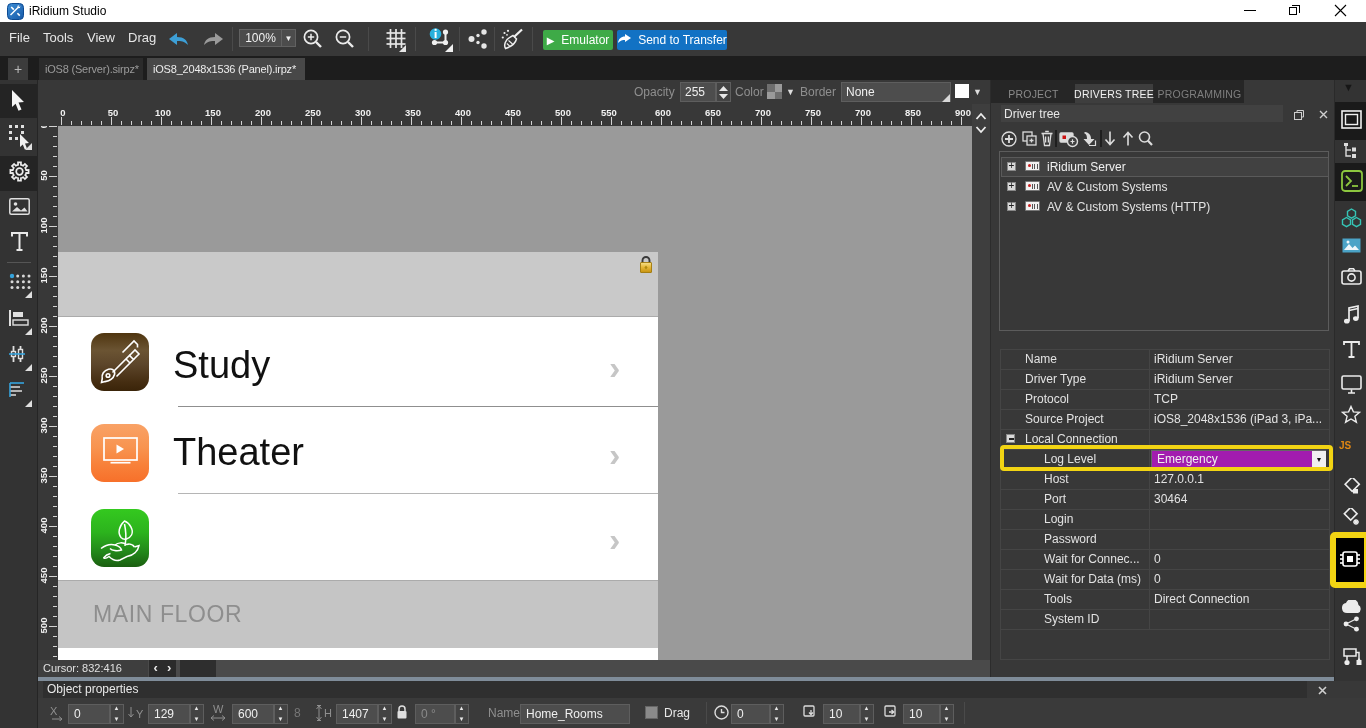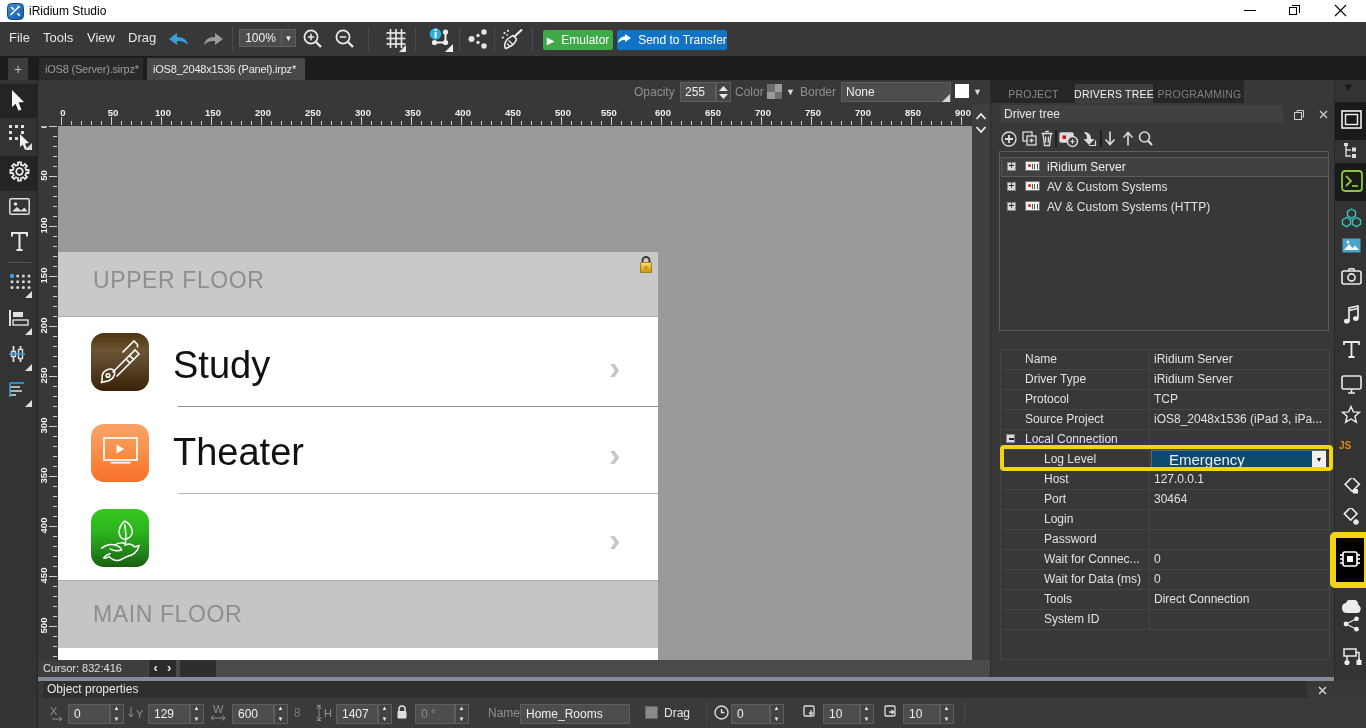--- a/index.html
+++ b/index.html
@@ -532,21 +532,20 @@
       <div style="position:absolute;right:1px;top:490px;width:4px;height:1px;background:#d2d2d2"></div>
       <div style="position:absolute;right:1px;top:500px;width:8px;height:1px;background:#d2d2d2"></div>
       <div class="rlbl" style="left:-5px;top:494px;width:20px;transform:rotate(-90deg);transform-origin:center;text-align:center">500</div>
       <div style="position:absolute;right:1px;top:510px;width:4px;height:1px;background:#d2d2d2"></div>
       <div style="position:absolute;right:1px;top:520px;width:4px;height:1px;background:#d2d2d2"></div>
       <div style="position:absolute;right:1px;top:530px;width:4px;height:1px;background:#d2d2d2"></div>
     </div>
   <div class="abs" id="canvas">
     <div id="iospanel">
       <div class="band" style="top:126px;height:65px;border-bottom:1px solid #ababab">
-        <span class="bandtext" style="top:15px">UPPER FLOOR</span>
         <svg class="abs" style="left:581px;top:2px" width="14" height="19" viewBox="0 0 14 19">
           <defs>
               <linearGradient id="lg" x1="0" y1="0" x2="0" y2="1">
             <stop offset="0" stop-color="#f6e08a"></stop>
                 <stop offset="0.45" stop-color="#e8b93c"></stop>
                 <stop offset="1" stop-color="#c6920e"></stop>
               </linearGradient>
             </defs>
           <path d="M3.5 9 V6.5 a3.5 3.5 0 0 1 7 0 V9" fill="none" stroke="#3a3a3a" stroke-width="1.9"></path>
           <rect x="1.5" y="8.5" width="11" height="10" rx="0.5" fill="url(#lg)" stroke="#a07808" stroke-width="0.9"></rect>
@@ -702,21 +701,21 @@
         <div style="position:absolute;left:0;top:260px;width:330px;height:1px;background:#454545"></div>
         <div class="prow" style="left:44px;top:243px">Tools</div>
         <div class="prow" style="left:154px;top:243px">Direct Connection</div>
         <div style="position:absolute;left:0;top:280px;width:330px;height:1px;background:#454545"></div>
         <div class="prow" style="left:44px;top:263px">System ID</div>
         <div style="position:absolute;left:149px;top:0;width:1px;height:280px;background:#454545"></div>
         <div style="position:absolute;left:0;top:0;width:1px;height:310px;background:#454545"></div>
         <div style="position:absolute;left:329px;top:0;width:1px;height:310px;background:#454545"></div>
         <div style="position:absolute;left:0;top:0;width:330px;height:1px;background:#454545"></div>
         <div style="position:absolute;left:0;top:310px;width:330px;height:1px;background:#454545"></div>
-        <div style="position:absolute;left:151px;top:101px;width:175px;height:18px;background:#0c4a6e;border:1px solid #666;color:#f0f0f0;font-size:15px;display:flex;align-items:center;padding-left:17px">Emergency</div>
+        <div style="position:absolute;left:151px;top:101px;width:175px;height:18px;background:#a21caf;border:1px solid #666;color:#f0f0f0;font-size:12px;display:flex;align-items:center;padding-left:5px">Emergency</div>
         <div style="position:absolute;left:312px;top:102px;width:14px;height:16px;background:#f0f0f0;display:flex;align-items:center;justify-content:center">
           <span style="font-size:7px;color:#111">▼</span>
         </div>
       </div>
   </div>
 
   <div class="abs" style="left:1000px;top:445px;width:333px;height:26px;border:4px solid #f2d413;border-radius:4px;z-index:30"></div>
   <div class="abs" style="left:1330px;top:532px;width:40px;height:56px;border:6px solid #f2d413;border-radius:5px;background:#000;z-index:30">
     <svg width="28" height="44" viewBox="0 0 28 44" style="margin-top:0">
       <rect x="7" y="14" width="14" height="14" rx="2" fill="none" stroke="#fff" stroke-width="1.6"></rect>

